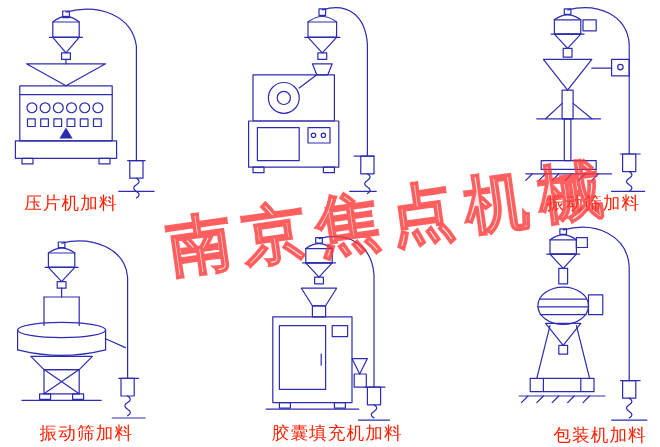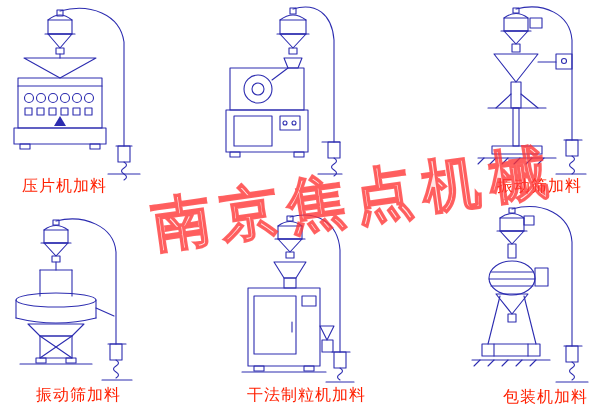--- a/index.html
+++ b/index.html
@@ -235,21 +235,21 @@
         <line x1="12" y1="158" x2="96" y2="158"></line>
       </g>
       <g>
         <line x1="102" y1="138" x2="120" y2="138"></line>
         <rect x="104" y="138" width="12" height="16"></rect>
         <path d="M110,154 q5,3 0,6 q-5,3 0,6"></path>
         <line x1="96" y1="168" x2="124" y2="168"></line>
       </g>
     </svg>
   </figure>
-  <div class="label" style="left:247px;top:389px">干法制粒机加料</div>
+  <div class="label" style="left:247px;top:389px">胶囊填充机加料</div>
 
   <figure class="cell" style="left:458px;top:206px">
     <svg class="machine" width="135" height="182" viewBox="0 0 135 182">
       <g>
         <rect x="51" y="2" width="6" height="5"></rect>
         <path d="M42,12 Q54,3 66,12"></path>
         <rect x="42" y="12" width="24" height="13"></rect>
         <line x1="39" y1="25" x2="69" y2="25"></line>
         <path d="M42,25 L66,25 L54,38 Z"></path>
         <rect x="66" y="10" width="10" height="9"></rect>

